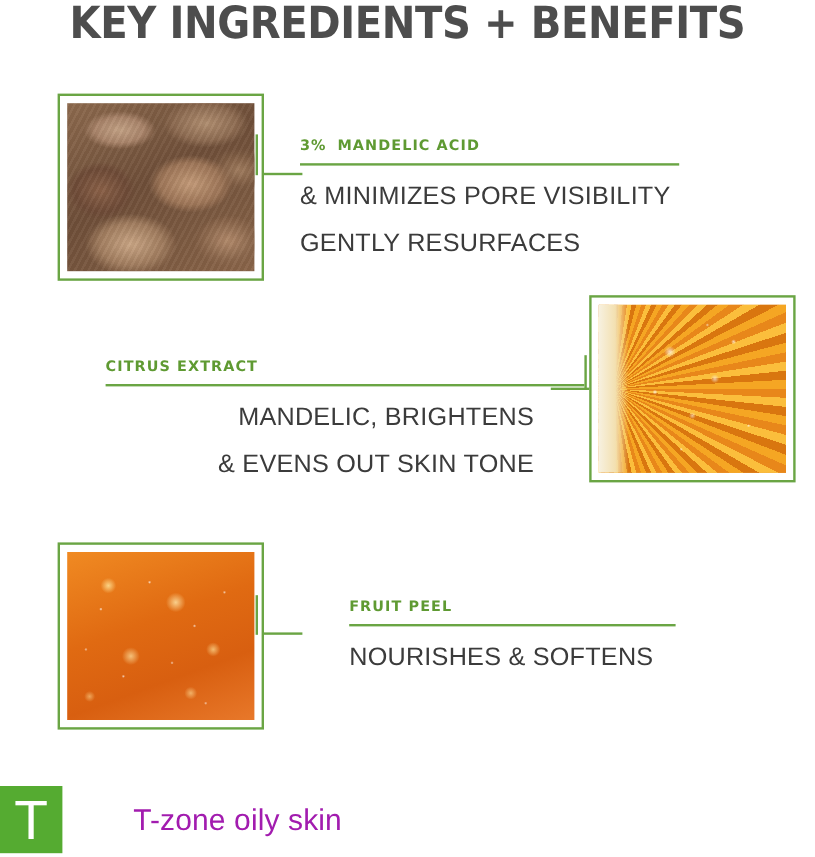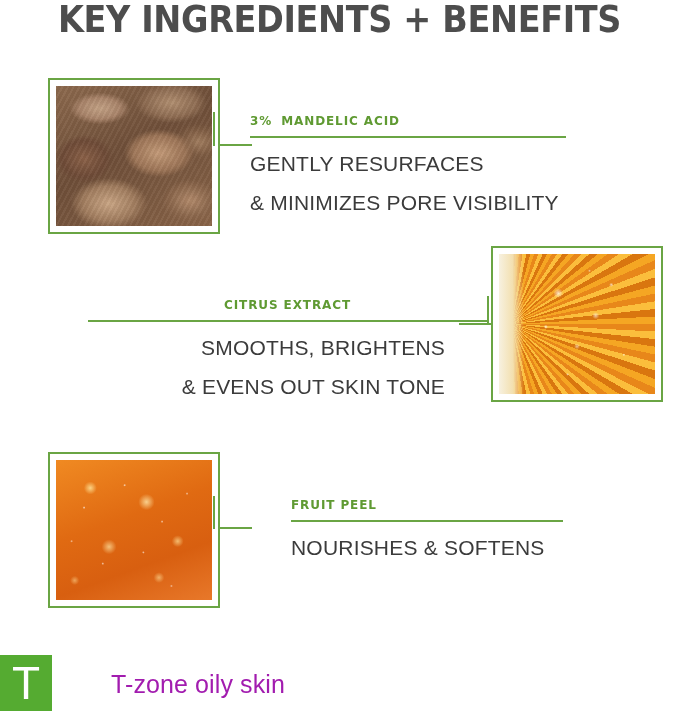--- a/index.html
+++ b/index.html
@@ -171,21 +171,21 @@
   }
 
   
   #block-mandelic { left: 250px; top: 112px; }
   #block-mandelic .rule { width: 316px; margin-top: 6px; }
   #block-mandelic .body-text { margin-top: 12px; }
   #block-mandelic .kicker .pct { margin-right: 9px; }
 
   
   #block-citrus { left: 88px; top: 296px; width: 399px; text-align: right; }
-  #block-citrus .kicker { text-align: center; }
+  #block-citrus .kicker { text-align: left; }
   #block-citrus .rule { width: 399px; margin-top: 6px; }
   #block-citrus .body-text { margin-top: 12px; text-align: right; padding-right: 42px; }
 
   
   #block-fruitpeel { left: 250px; top: 496px; margin-left: 41px; }
   #block-fruitpeel .rule { width: 272px; margin-top: 6px; }
   #block-fruitpeel .body-text { margin-top: 12px; }
 
   
   #footer-badge {
@@ -229,34 +229,34 @@
     <div class="photo photo-almonds"></div>
   </div>
   <div class="conn-h" style="left:220px; top:144px; width:32px;"></div>
   <div class="conn-v" style="left:213px; top:112px; height:34px;"></div>
 
   <div class="block" id="block-mandelic">
     <div class="kicker">
       <span class="pct">3%</span><span>MANDELIC ACID</span>
     </div>
     <div class="rule"></div>
+    <div class="body-text">&amp; MINIMIZES PORE VISIBILITY</div>
     <div class="body-text">GENTLY RESURFACES</div>
-    <div class="body-text">&amp; MINIMIZES PORE VISIBILITY</div>
   </div>
 
   <div class="frame" style="left:491px; top:246px; width:172px; height:156px;">
     <div class="photo photo-citrus"></div>
   </div>
   <div class="conn-h" style="left:459px; top:323px; width:32px;"></div>
   <div class="conn-v" style="left:487px; top:296px; height:29px;"></div>
 
   <div class="block" id="block-citrus">
     <div class="kicker">CITRUS EXTRACT</div>
     <div class="rule"></div>
-    <div class="body-text">SMOOTHS, BRIGHTENS</div>
+    <div class="body-text">MANDELIC, BRIGHTENS</div>
     <div class="body-text">&amp; EVENS OUT SKIN TONE</div>
   </div>
 
   <div class="frame" style="left:48px; top:452px; width:172px; height:156px;">
     <div class="photo photo-peel"></div>
   </div>
   <div class="conn-h" style="left:220px; top:527px; width:32px;"></div>
   <div class="conn-v" style="left:213px; top:496px; height:33px;"></div>
 
   <div class="block" id="block-fruitpeel">

